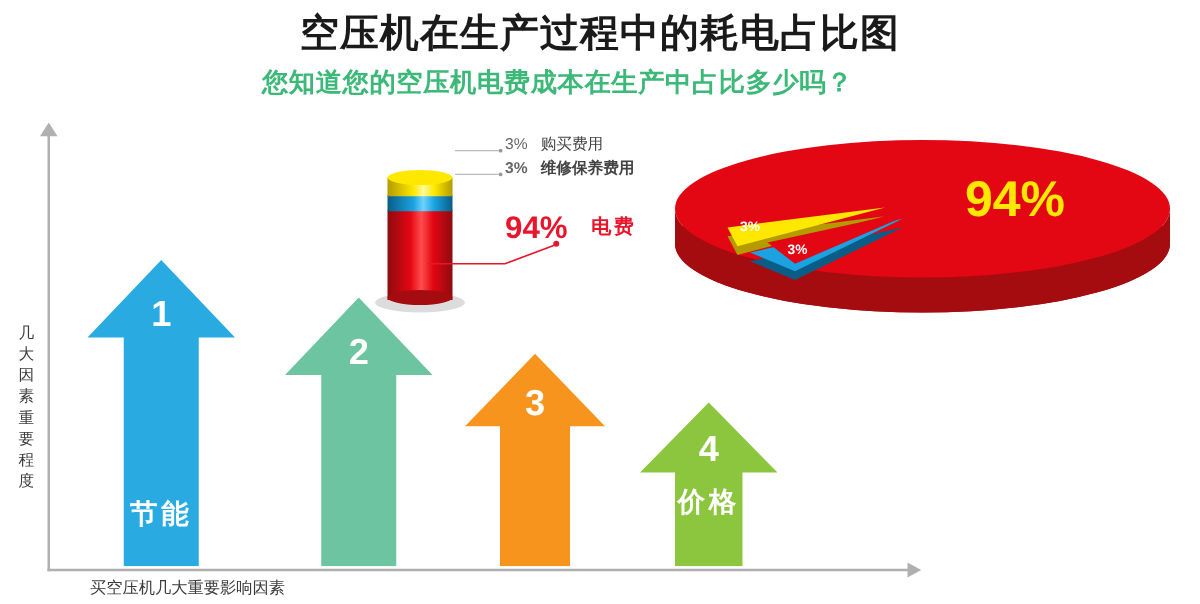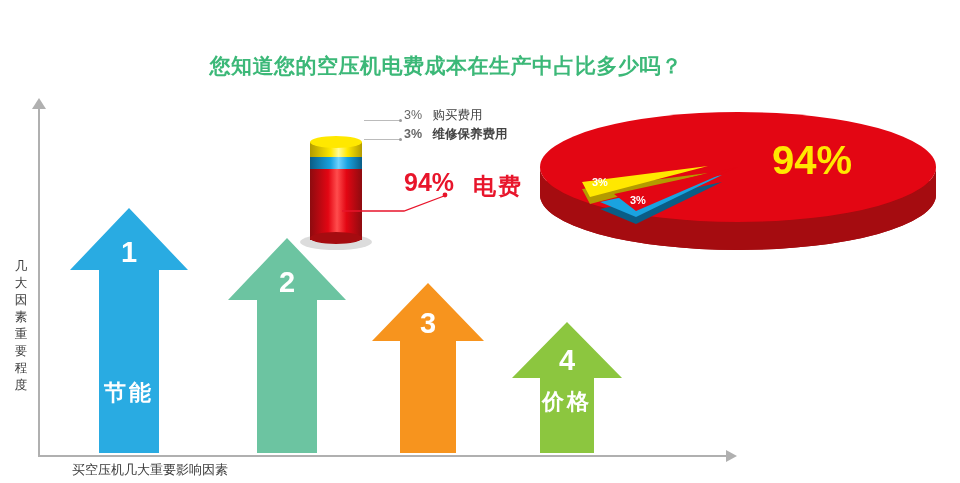--- a/index.html
+++ b/index.html
@@ -138,21 +138,21 @@
     background: #999999;
   }
   #cyl-main-pct {
     left: 404px; top: 168px;
     font-size: 25px;
     font-weight: bold;
     color: #e8152b;
   }
   #cyl-main-name {
     left: 473px; top: 171px;
-    font-size: 23px;
+    font-size: 16px;
     font-weight: bold;
     color: #e8152b;
     letter-spacing: 2px;
   }
 
   
   #pie-wrap { left: 540px; top: 112px; width: 400px; height: 140px; }
   #pie-side {
     position: absolute;
     left: 0px; top: 28px;
@@ -171,35 +171,36 @@
     font-size: 11px;
     font-weight: bold;
     color: #ffffff;
   }
 </style>
 </head>
 <body>
 
 <div id="stage">
 
+  <div class="abs" id="title">空压机在生产过程中的耗电占比图</div>
   <div class="abs" id="subtitle">您知道您的空压机电费成本在生产中占比多少吗？</div>
 
   <div class="abs" id="axis-y"></div>
   <div class="abs" id="axis-y-arrow"></div>
   <div class="abs" id="axis-x"></div>
   <div class="abs" id="axis-x-arrow"></div>
   <div class="abs" id="xlabel">买空压机几大重要影响因素</div>
   <div class="abs" id="ylabel">几大因素重要程度</div>
 
   <div class="arrow-wrap" style="left:70px; top:208px; width:118px; height:245px;">
     <svg width="118" height="245" viewBox="0 0 118 245">
       <polygon points="59,0 118,62 89,62 89,245 29,245 29,62 0,62" fill="#29abe2"></polygon>
     </svg>
     <div class="arrow-num" style="top:28px;">1</div>
-    <div class="arrow-lbl" style="top:170px;">节能</div>
+    <div class="arrow-lbl" style="top:188px;">节能</div>
   </div>
 
   <div class="arrow-wrap" style="left:228px; top:238px; width:118px; height:215px;">
     <svg width="118" height="215" viewBox="0 0 118 215">
       <polygon points="59,0 118,62 89,62 89,215 29,215 29,62 0,62" fill="#6cc4a1"></polygon>
     </svg>
     <div class="arrow-num" style="top:28px;">2</div>
   </div>
 
   <div class="arrow-wrap" style="left:372px; top:283px; width:112px; height:170px;">

